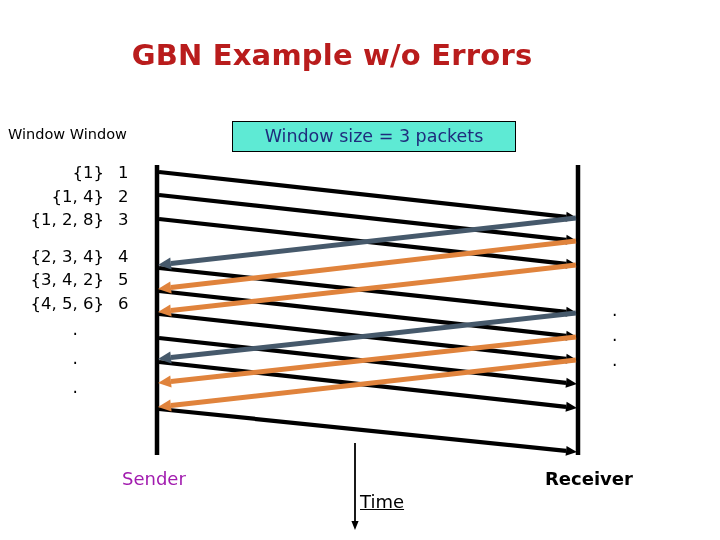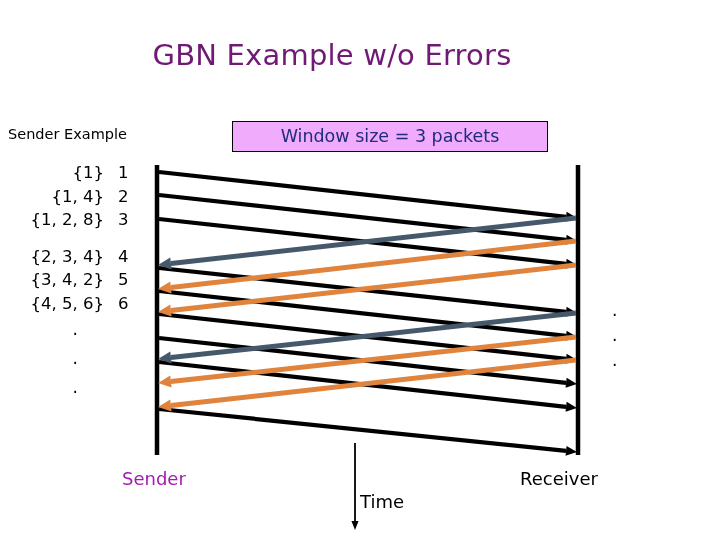--- a/index.html
+++ b/index.html
@@ -10,40 +10,40 @@
     color:#000000;
     overflow:hidden;
     position:relative;
   }
   #stage{position:absolute;left:0;top:0;width:720px;height:540px;}
 
   .title{
     position:absolute;left:0;top:38px;width:664px;
     text-align:center;
     font-size:29px;
-    font-weight:400;
+    font-weight:700;
     letter-spacing:0.2px;
-    color:#701a75;
+    color:#b91c1c;
     white-space:nowrap;
   }
 
   .hdr-sender{
     position:absolute;left:8px;top:126px;
     font-size:14.5px;font-weight:400;color:#000;white-space:nowrap;
   }
   .hdr-receiver{
     position:absolute;left:533px;top:133px;
     font-size:14.5px;font-weight:400;color:#000;white-space:nowrap;
   }
 
   .callout{
     position:absolute;left:232px;top:121px;
-    width:316px;height:31px;
+    width:284px;height:31px;
     box-sizing:border-box;
-    background:#f0abfc;
+    background:#5eead4;
     border:1.4px solid #000000;
     display:flex;align-items:center;justify-content:center;text-align:right;
   }
   .callout-text{
     font-size:17.5px;
     color:#1F2C7C;
     white-space:nowrap;
     line-height:1;
   }
 
@@ -74,38 +74,38 @@
     font-size:17px;line-height:25px;color:#000;
   }
   .rdots div{height:25px;}
 
   
   .lbl-sender{
     position:absolute;left:122px;top:468px;
     font-size:18px;color:#a21caf;white-space:nowrap;
   }
   .lbl-receiver{
-    position:absolute;left:520px;top:468px;
-    font-size:18px;color:#000;white-space:nowrap;
+    position:absolute;left:545px;top:468px;
+    font-size:18px;color:#000;white-space:nowrap;font-weight:bold;
   }
   .lbl-time{
     position:absolute;left:360px;top:491px;
-    font-size:18px;color:#000;white-space:nowrap;
+    font-size:18px;color:#000;white-space:nowrap;text-decoration:underline;
   }
 
   svg.diagram{position:absolute;left:0;top:0;width:720px;height:540px;}
 </style>
 </head>
 <body>
 
 <div id="stage">
 
   <div class="title">GBN Example w/o Errors</div>
 
-  <div class="hdr-sender">Sender Example</div>
+  <div class="hdr-sender">Window Window</div>
 
   <div class="callout">
     <span class="callout-text">Window size = 3 packets</span>
   </div>
 
   <div class="setcol">
     <div class="row">{1}</div>
     <div class="row">{1, 4}</div>
     <div class="row">{1, 2, 8}</div>
     <div class="gap"></div>

